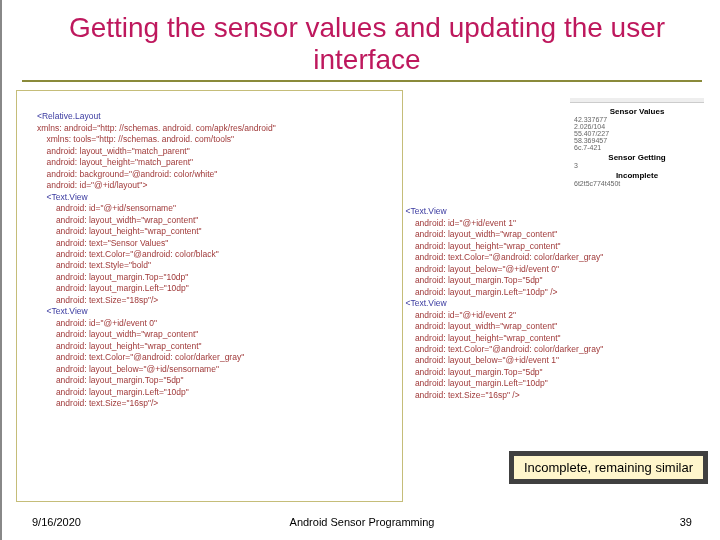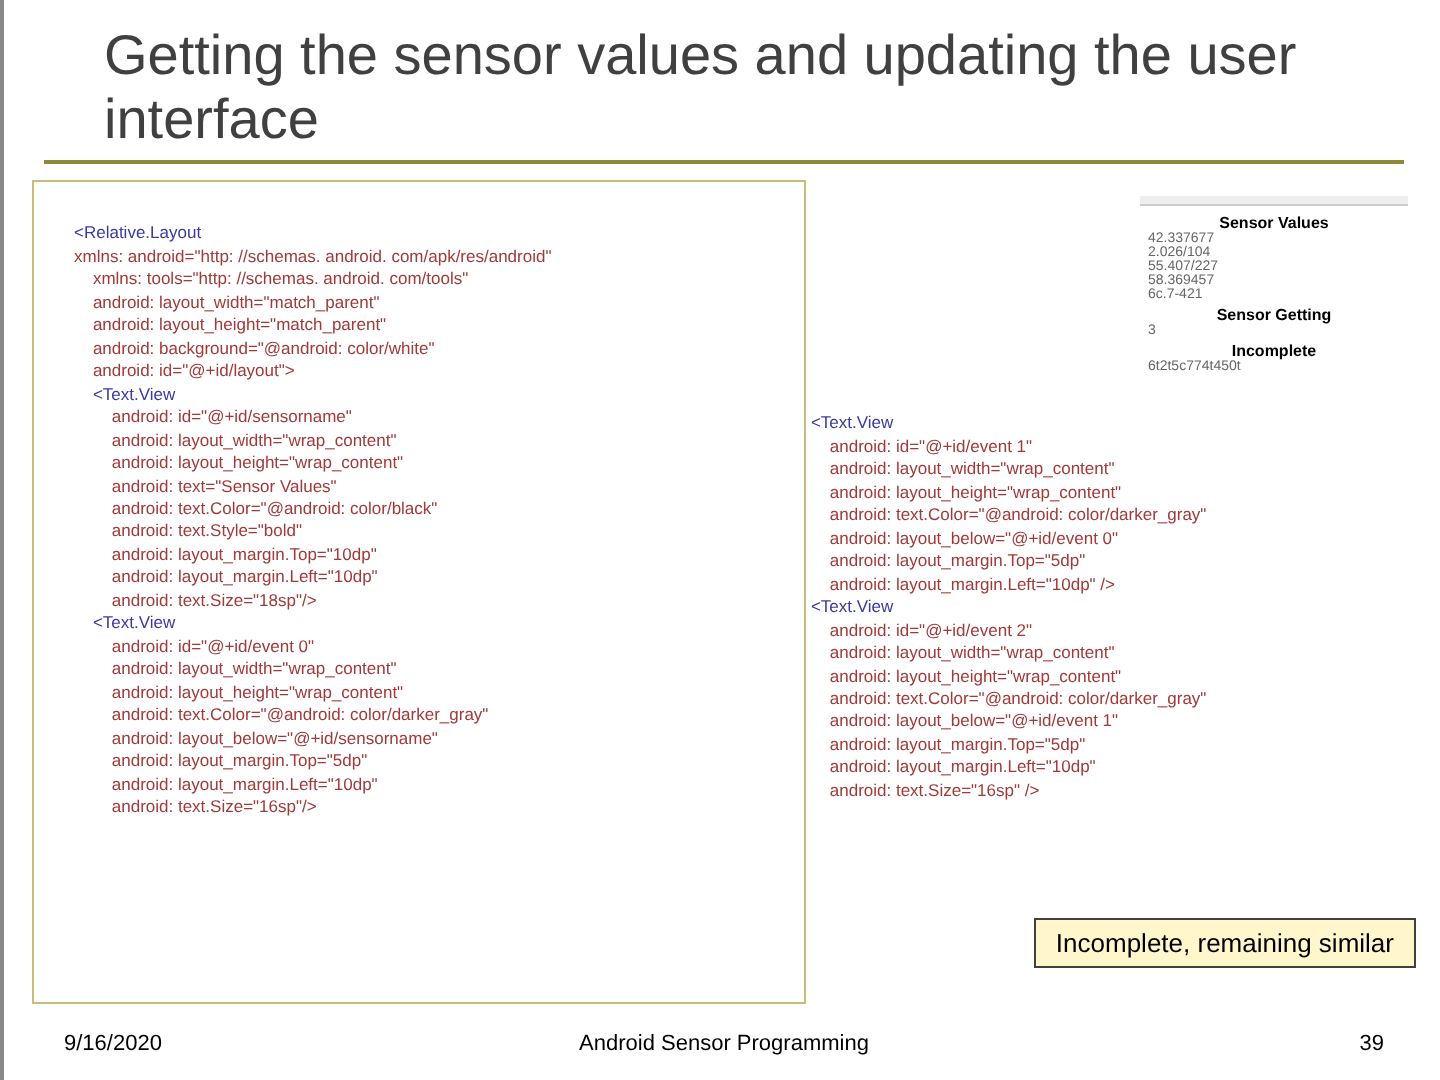--- a/index.html
+++ b/index.html
@@ -15,24 +15,25 @@
   .slide {
     width: 100%;
     height: 100%;
     position: relative;
     border-left: 2px solid #888;
   }
   .title {
     font-size: 28px;
     font-weight: normal;
     padding: 12px 20px 4px 30px;
-    color: #404040;
+    color: #be185d;
     border-bottom: 2px solid #8a8a3a;
     margin: 0 20px 0 20px;
     line-height: 1.15;
+    text-align: center;
   }
   .content-area {
     position: relative;
     margin: 8px 14px 0 14px;
     height: 390px;
   }
   .code-box {
     position: absolute;
     left: 0;
     top: 0;
@@ -55,21 +56,21 @@
     white-space: pre;
     color: #3a3aa0;
   }
   .tag { color: #3a3aa0; }
   .attr { color: #a03a3a; }
   .incomplete {
     position: absolute;
     right: 0;
     bottom: -4px;
     background: #fff6cc;
-    border: 1px solid #404040;
+    border: 5px solid #404040;
     padding: 4px 10px;
     font-size: 13px;
   }
   .footer {
     position: absolute;
     bottom: 12px;
     left: 0;
     width: 100%;
     display: flex;
     justify-content: space-between;

